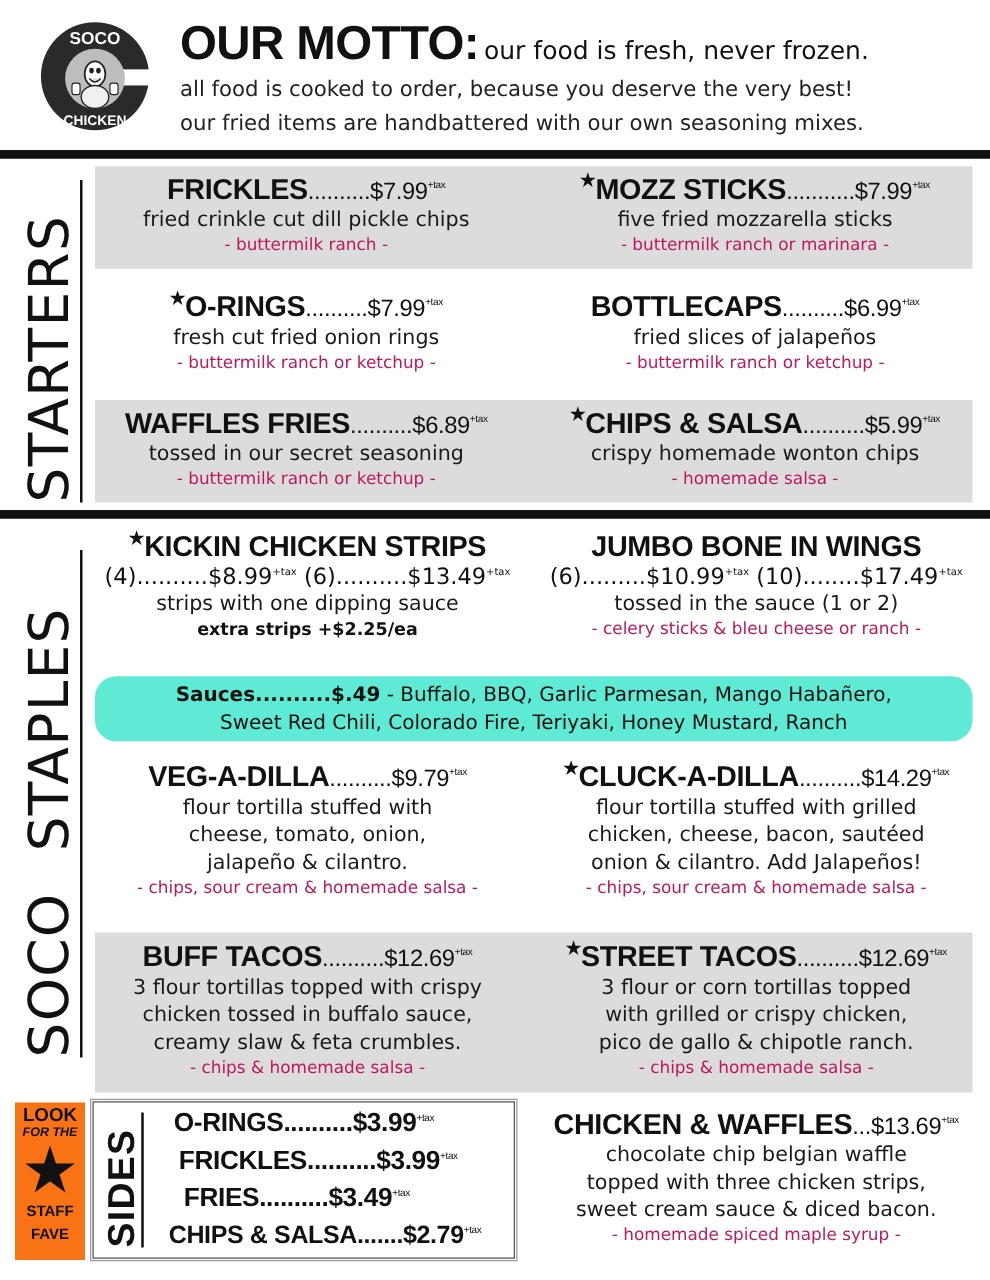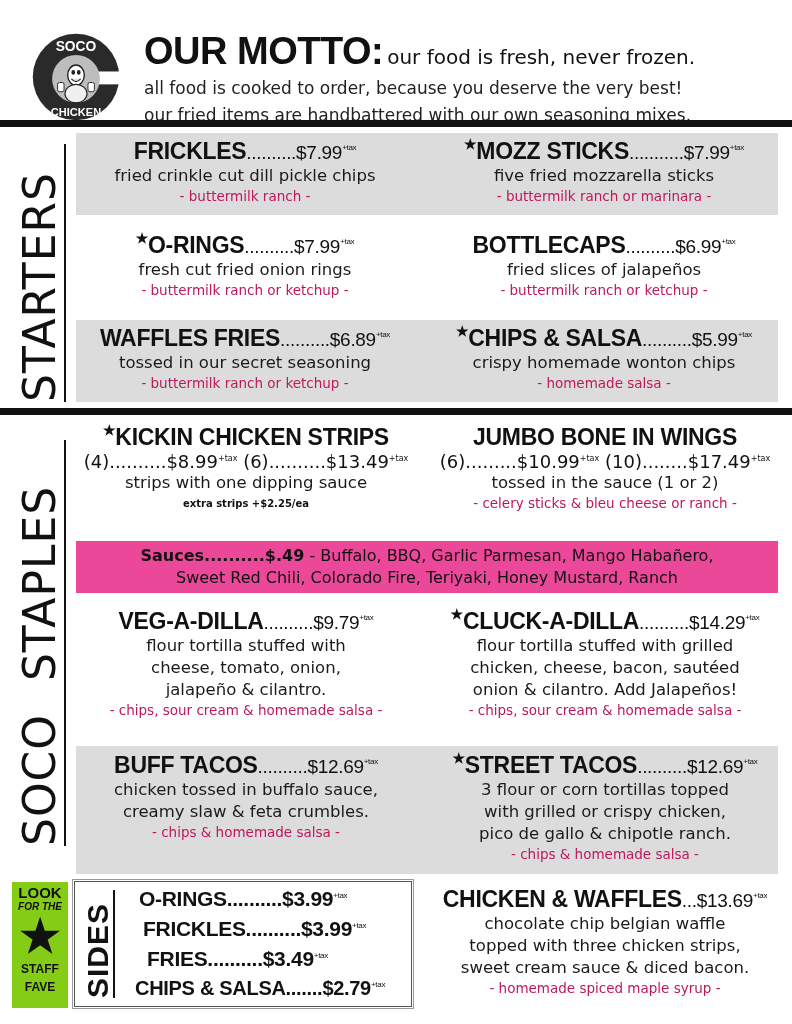--- a/index.html
+++ b/index.html
@@ -1,20 +1,20 @@
 <!DOCTYPE html>
 <html><head>
 <meta charset="utf-8">
 <style>
   * { box-sizing: border-box; margin: 0; padding: 0; }
   html, body { width: 792px; height: 1024px; background: #ffffff; overflow: hidden; }
   body { font-family: "DejaVu Sans", sans-serif; color: #111; position: relative; }
 
   
-  .header { position: absolute; left: 0; top: 0; width: 748px; height: 118px; margin-top: 16px; }
+  .header { position: absolute; left: 0; top: 0; width: 748px; height: 118px; }
   .logo { position: absolute; left: 30px; top: 15px; width: 92px; height: 92px; }
   .motto-line1 { position: absolute; left: 144px; top: 14px; white-space: nowrap; }
   .motto-big { font-family: "Liberation Sans", sans-serif; font-weight: 700; font-size: 38px; letter-spacing: -0.5px; }
   .motto-small { font-family: "DejaVu Sans", sans-serif; font-size: 20px; margin-left: 4px; }
   .motto-line { position: absolute; left: 144px; font-size: 17px; white-space: nowrap; color: #222; }
   .motto-line.l2 { top: 62px; }
   .motto-line.l3 { top: 89px; }
 
   .rule { position: absolute; left: 0; width: 792px; height: 7px; background: #111; }
   .rule.r1 { top: 120px; }
@@ -28,30 +28,30 @@
 
   
   .band { position: absolute; left: 76px; width: 702px; background: #dcdcdc; }
   .cell { position: absolute; text-align: center; }
   .item-title { font-family: "Liberation Sans", sans-serif; font-weight: 700; font-size: 23px; white-space: nowrap; letter-spacing: -0.3px; }
   .item-title .price { font-weight: 400; font-size: 19px; }
   .tax { font-size: 8px; vertical-align: super; font-weight: 400; }
   .star { font-size: 14px; vertical-align: top; position: relative; top: -2px; }
   .desc { font-size: 16.5px; line-height: 22px; white-space: nowrap; color: #1a1a1a; }
   .sub { font-size: 13.5px; line-height: 19px; white-space: nowrap; color: #be185d; }
-  .bold-sub { font-size: 10px; font-weight: 700; line-height: 20px; }
+  .bold-sub { font-size: 14px; font-weight: 700; line-height: 20px; }
   .prices-line { font-size: 18px; white-space: nowrap; }
 
   
-  .sauces { position: absolute; left: 76px; top: 541px; width: 702px; height: 52px; background: #ec4899;
-    text-align: center; font-size: 16px; line-height: 22px; padding-top: 4px; }
+  .sauces { position: absolute; left: 76px; top: 541px; width: 702px; height: 52px; background: #5eead4;
+    text-align: center; font-size: 16px; line-height: 22px; padding-top: 4px; border-radius: 17px; }
   .sauces b { font-weight: 700; }
 
   
-  .fave { position: absolute; left: 12px; top: 882px; width: 56px; height: 126px; background: #84cc16; text-align: center; font-family: "Liberation Sans", sans-serif; font-weight: 700; }
+  .fave { position: absolute; left: 12px; top: 882px; width: 56px; height: 126px; background: #f97316; text-align: center; font-family: "Liberation Sans", sans-serif; font-weight: 700; }
   .fave .f1 { font-size: 15px; margin-top: 2px; }
   .fave .f2 { font-size: 10px; font-style: italic; }
   .fave .fstar { font-size: 46px; line-height: 48px; }
   .fave .f3 { font-size: 12px; line-height: 18px; }
 
   
   .sides { position: absolute; left: 74px; top: 881px; width: 338px; height: 126px; border: 1px solid #555; outline: 1px solid #999; outline-offset: 1px; background: #fff; }
   .sides-label { position: absolute; left: 8px; top: 116px; transform: rotate(-90deg); transform-origin: left top; font-family: "Liberation Sans", sans-serif; font-weight: 700; font-size: 30px; width: 108px; line-height: 30px; border-bottom: 2px solid #111; white-space: nowrap; letter-spacing: 1px; }
   .side-row { position: absolute; font-family: "Liberation Sans", sans-serif; font-weight: 700; font-size: 21px; white-space: nowrap; letter-spacing: -0.3px; }
 </style>
@@ -161,20 +161,21 @@
   <div class="item-title"><span class="star">★</span><span>CLUCK-A-DILLA</span><span class="price"><span>..........</span><span>$14.29</span></span><span class="tax">+tax</span></div>
   <div class="desc">flour tortilla stuffed with grilled</div>
   <div class="desc">chicken, cheese, bacon, sautéed</div>
   <div class="desc">onion &amp; cilantro. Add Jalapeños!</div>
   <div class="sub">- chips, sour cream &amp; homemade salsa -</div>
 </div>
 
 <div class="band" style="top:746px;height:128px;"></div>
 <div class="cell" style="left:76px;top:752px;width:340px;">
   <div class="item-title"><span>BUFF TACOS</span><span class="price"><span>..........</span><span>$12.69</span></span><span class="tax">+tax</span></div>
+  <div class="desc">3 flour tortillas topped with crispy</div>
   <div class="desc">chicken tossed in buffalo sauce,</div>
   <div class="desc">creamy slaw &amp; feta crumbles.</div>
   <div class="sub">- chips &amp; homemade salsa -</div>
 </div>
 <div class="cell" style="left:430px;top:752px;width:350px;">
   <div class="item-title"><span class="star">★</span><span>STREET TACOS</span><span class="price"><span>..........</span><span>$12.69</span></span><span class="tax">+tax</span></div>
   <div class="desc">3 flour or corn tortillas topped</div>
   <div class="desc">with grilled or crispy chicken,</div>
   <div class="desc">pico de gallo &amp; chipotle ranch.</div>
   <div class="sub">- chips &amp; homemade salsa -</div>

